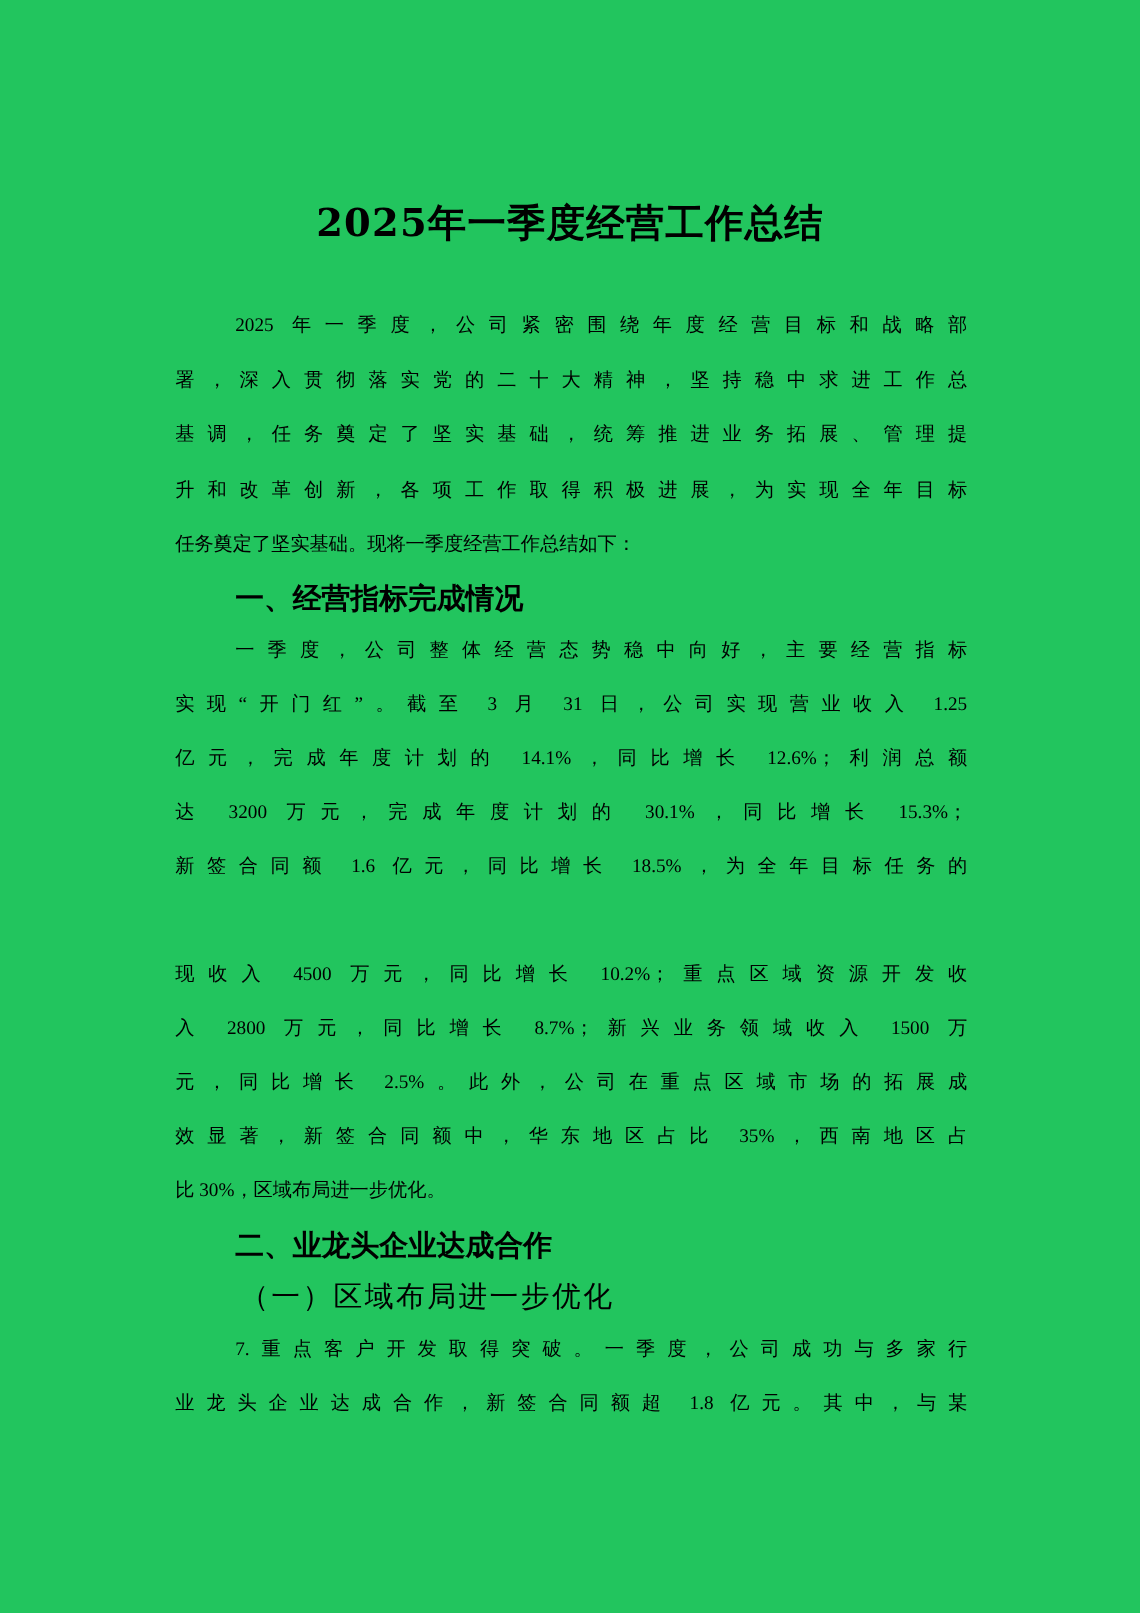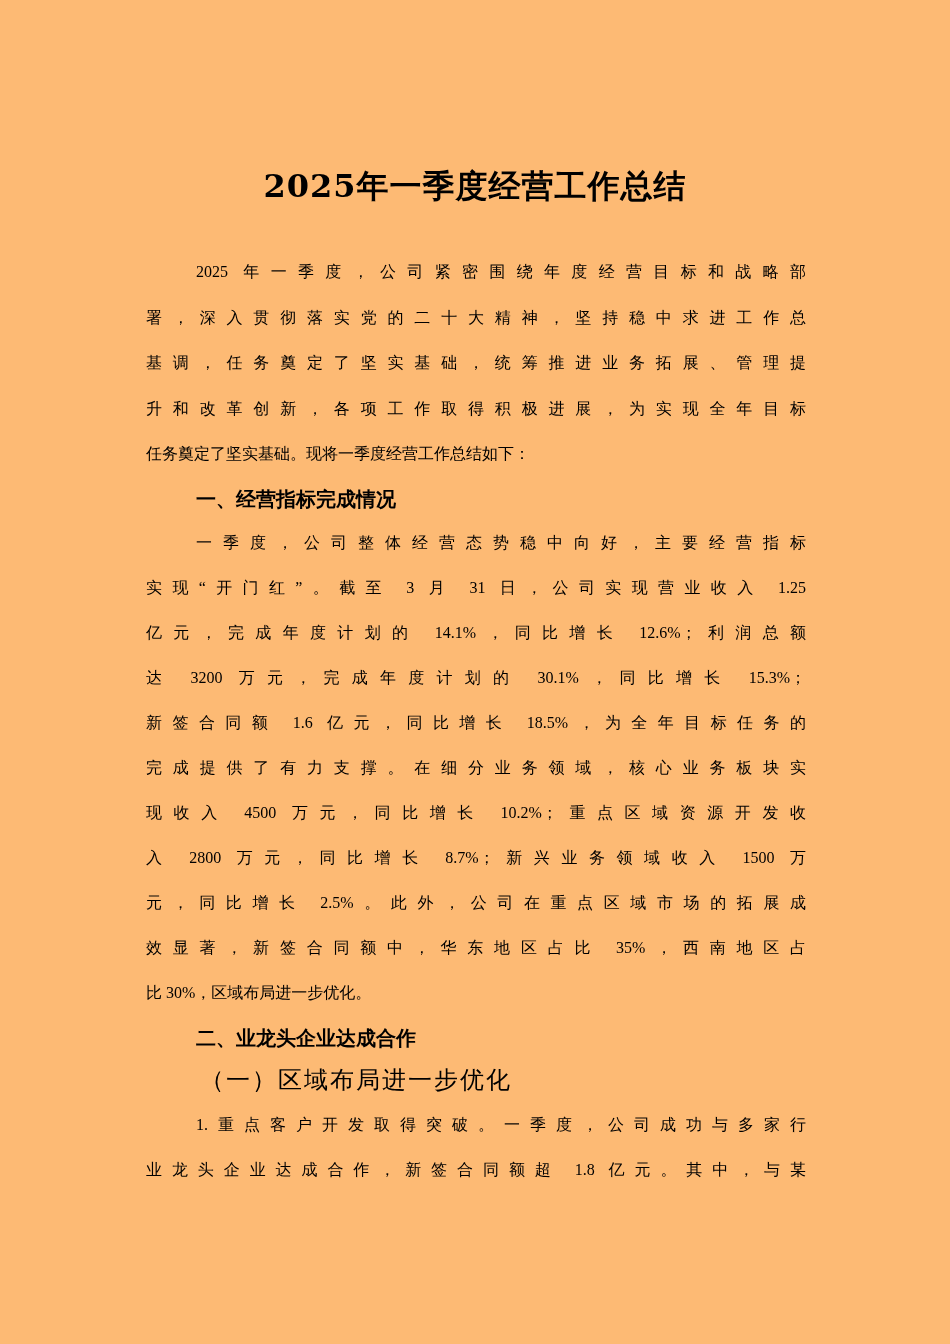--- a/index.html
+++ b/index.html
@@ -1,38 +1,38 @@
 <!DOCTYPE html>
 <html><head>
 <meta charset="utf-8">
 <style>
   html, body { margin: 0; padding: 0; background: #ffffff; }
   body { width: 950px; height: 1344px; position: relative; overflow: hidden; }
   .page {
     position: absolute; left: 0; top: 0; width: 950px; height: 1344px;
-    background: #fdba74; color: #000000;
+    background: #22c55e; color: #000000;
     font-family: "DejaVu Serif", "Liberation Serif", serif;
   }
   .title {
     position: absolute; left: 0; top: 162px; width: 950px;
     text-align: center; font-size: 32px; font-weight: bold;
     letter-spacing: 1px; line-height: 48px;
     font-family: "DejaVu Serif", "Liberation Serif", serif;
   }
   .line {
     position: absolute; left: 146px; width: 660px;
     font-size: 16px; line-height: 34px; height: 34px;
     white-space: nowrap; text-align: justify; text-align-last: justify;
     font-family: Liberation Serif, serif;
   }
   .line.last { text-align-last: left; }
   .line.indent { left: 196px; width: 610px; }
   .heading {
     position: absolute; left: 196px;
-    font-size: 20px; line-height: 34px; font-weight: bold;
+    font-size: 24px; line-height: 34px; font-weight: bold;
     white-space: nowrap;
     font-family: "DejaVu Sans", "Liberation Sans", sans-serif;
   }
   .subheading {
     position: absolute; left: 196px;
     font-size: 24px; line-height: 34px; letter-spacing: 2px;
     white-space: nowrap;
     font-family: "DejaVu Serif", "Liberation Serif", serif;
   }
   .subheading.paren { left: 200px; }
@@ -50,26 +50,25 @@
   <div class="line" style="top:392px">升和改革创新，各项工作取得积极进展，为实现全年目标</div>
   <div class="line last" style="top:437px">任务奠定了坚实基础。现将一季度经营工作总结如下：</div>
 
   <div class="heading" style="top:482px">一、经营指标完成情况</div>
 
   <div class="line indent" style="top:526px">一季度，公司整体经营态势稳中向好，主要经营指标</div>
   <div class="line" style="top:571px">实现“开门红”。截至 3 月 31 日，公司实现营业收入 1.25</div>
   <div class="line" style="top:616px">亿元，完成年度计划的 14.1%，同比增长 12.6%；利润总额</div>
   <div class="line" style="top:661px">达 3200 万元，完成年度计划的 30.1%，同比增长 15.3%；</div>
   <div class="line" style="top:706px">新签合同额 1.6 亿元，同比增长 18.5%，为全年目标任务的</div>
-  <div class="line" style="top:751px">完成提供了有力支撑。在细分业务领域，核心业务板块实</div>
   <div class="line" style="top:796px">现收入 4500 万元，同比增长 10.2%；重点区域资源开发收</div>
   <div class="line" style="top:841px">入 2800 万元，同比增长 8.7%；新兴业务领域收入 1500 万</div>
   <div class="line" style="top:886px">元，同比增长 2.5%。此外，公司在重点区域市场的拓展成</div>
   <div class="line" style="top:931px">效显著，新签合同额中，华东地区占比 35%，西南地区占</div>
   <div class="line last" style="top:976px">比 30%，区域布局进一步优化。</div>
 
   <div class="heading" style="top:1021px">二、业龙头企业达成合作</div>
   <div class="subheading paren" style="top:1063px">（一）区域布局进一步优化</div>
 
-  <div class="line indent" style="top:1108px">1.重点客户开发取得突破。一季度，公司成功与多家行</div>
+  <div class="line indent" style="top:1108px">7.重点客户开发取得突破。一季度，公司成功与多家行</div>
   <div class="line" style="top:1153px">业龙头企业达成合作，新签合同额超 1.8 亿元。其中，与某</div>
 
 </div>
 
 </body></html>

